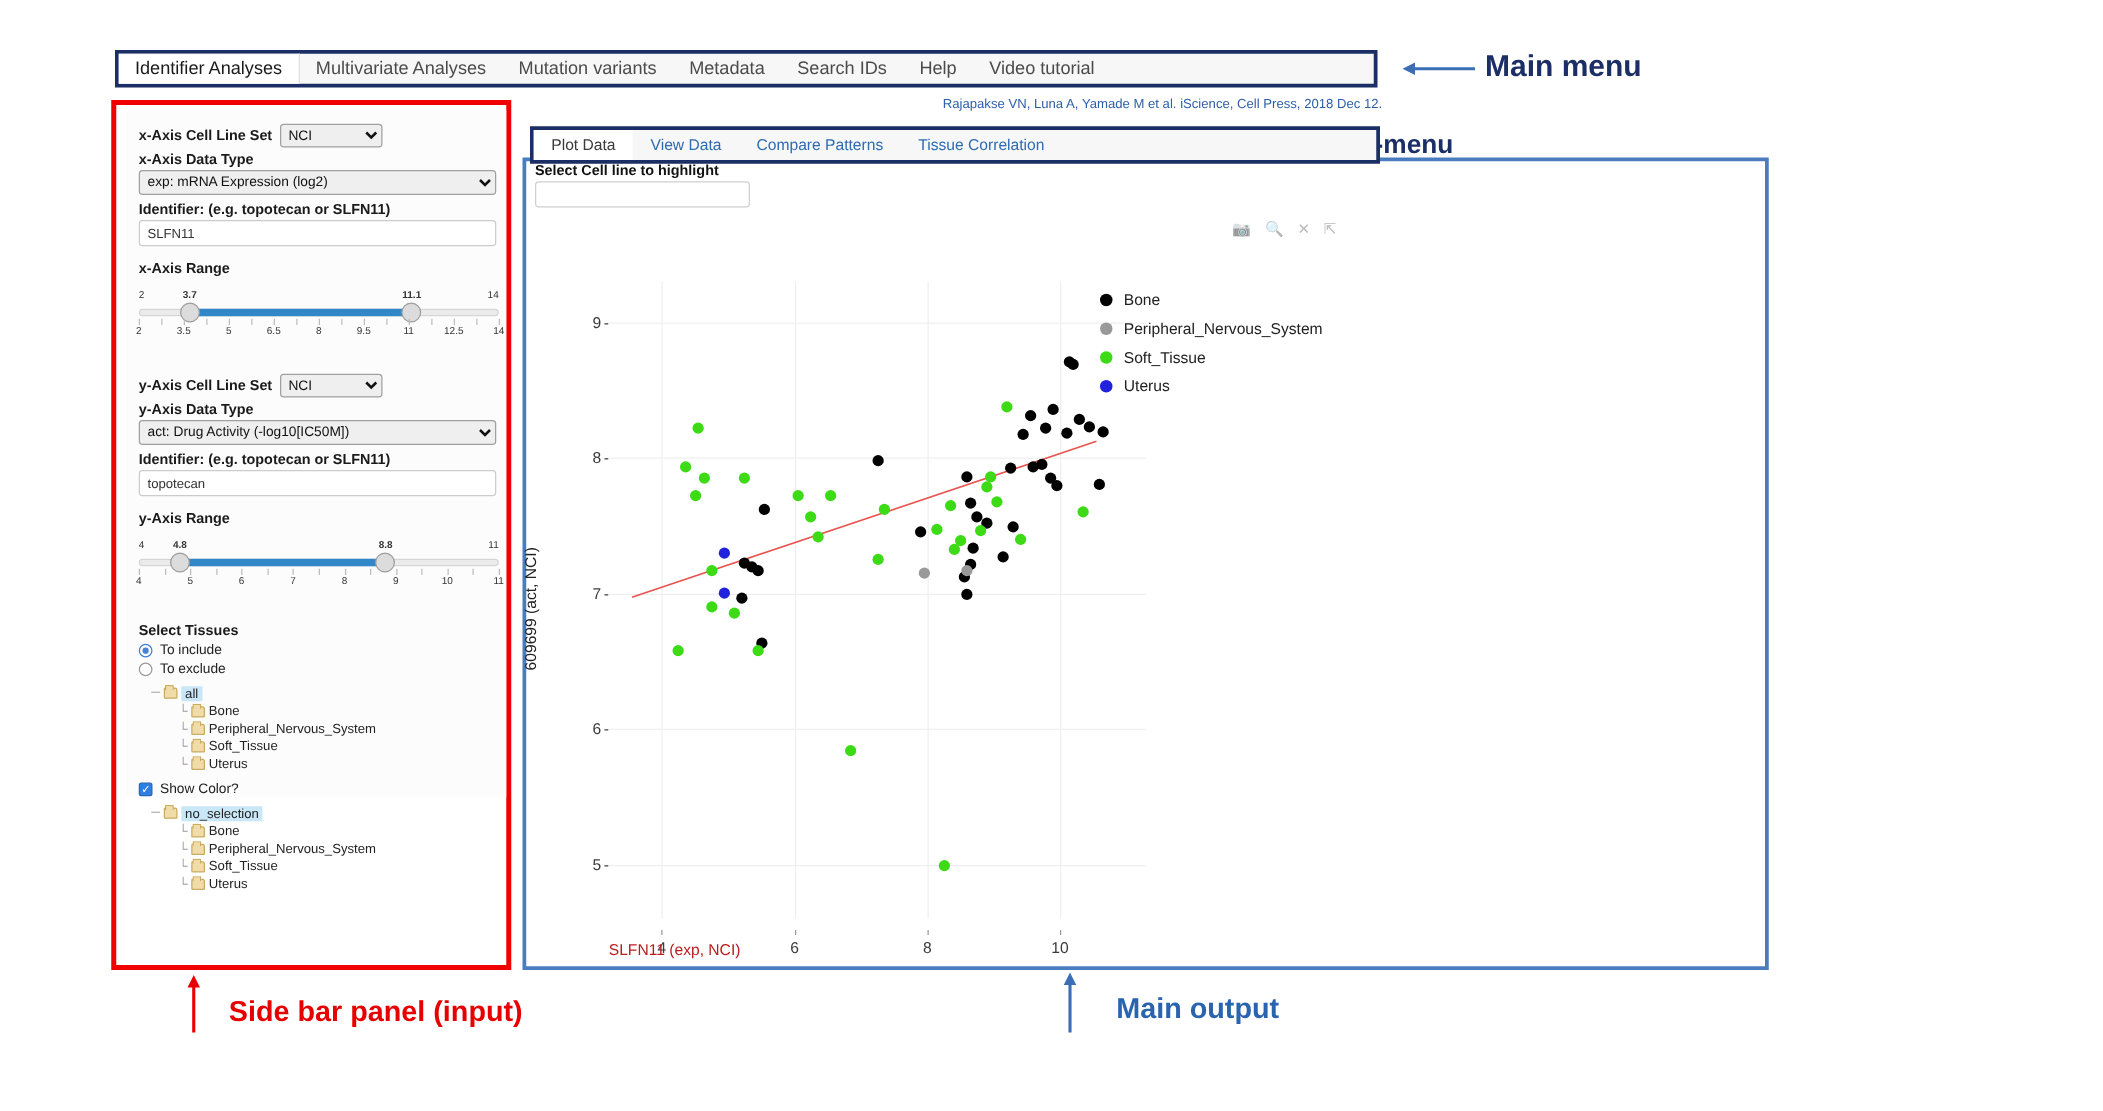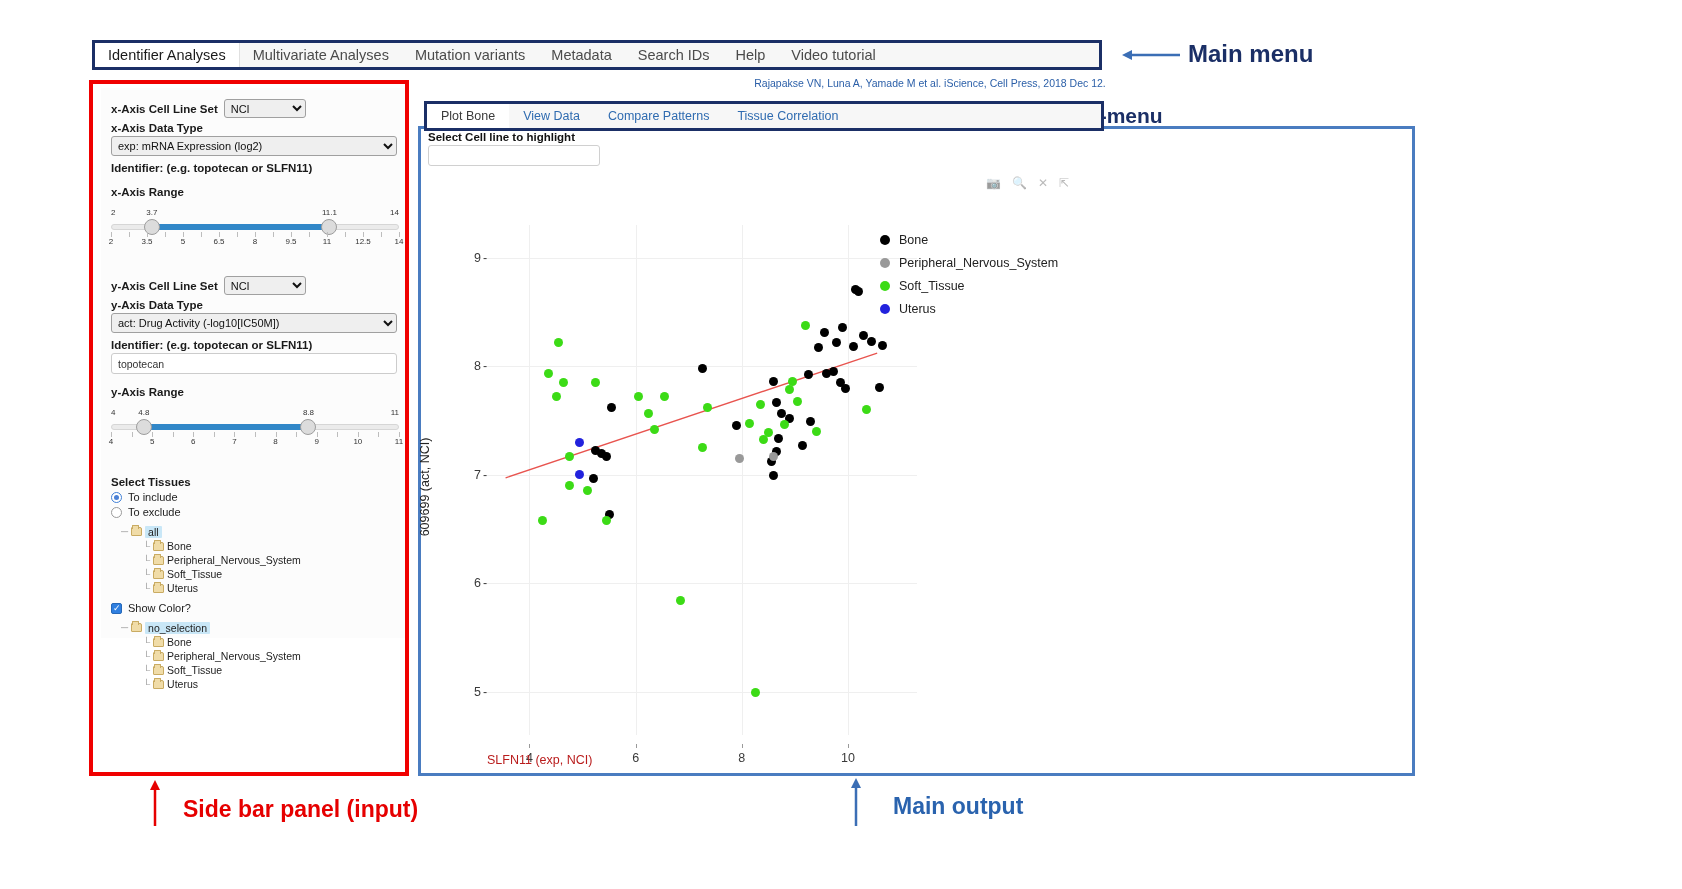--- a/index.html
+++ b/index.html
@@ -68,21 +68,21 @@
   .slider-wrap { position:relative; width:288px; height:40px; margin-top:12px; }
   .slider-track {
     position:absolute; left:0; top:14px; width:100%; height:6px;
     background:#ebebeb; border:1px solid #d6d6d6; border-radius:3px;
   }
   .slider-fill { position:absolute; top:14px; height:6px; background:#3187c8; border-radius:3px;}
   .slider-handle {
     position:absolute; top:9px; width:16px; height:16px; margin-left:-8px;
     background:#dcdcdc; border:1px solid #9d9d9d; border-radius:50%;
   }
-  .slider-val { position:absolute; top:-2px; font-size:8px; font-weight:normal; color:#333; transform:translateX(-50%);}
+  .slider-val { position:absolute; top:-2px; font-size:8px; font-weight:bold; color:#333; transform:translateX(-50%);}
   .slider-end { position:absolute; top:-2px; font-size:8px; color:#333;}
   .tickmarks { position:absolute; left:0; top:22px; width:100%; height:6px; }
   .tickmarks i { position:absolute; top:0; width:1px; height:5px; background:#bdbdbd; }
   .ticklabels { position:absolute; left:0; top:27px; width:100%; height:12px; }
   .ticklabels span { position:absolute; font-size:8px; color:#333; transform:translateX(-50%); }
 
   
   .radio-row { display:flex; align-items:center; gap:6px; margin:3px 0; font-size:11px; color:#222; }
   .radio {
     width:11px; height:11px; border-radius:50%; border:1px solid #9a9a9a; background:#fff;
@@ -217,20 +217,21 @@
         <option>NCI</option>
       </select>
     </div>
 
     <div class="lbl-bold">x-Axis Data Type</div>
     <select class="ctl wide">
       <option>exp: mRNA Expression (log2)</option>
     </select>
 
     <div class="lbl-bold">Identifier: (e.g. topotecan or SLFN11)</div>
+    <input class="txt" value="SLFN11" style="">
 
     <div class="lbl-bold" style="margin-top:12px">x-Axis Range</div>
     <div class="slider-wrap" id="x-slider">
         <div class="slider-end" style="left:0">2</div>
         <div class="slider-end" style="right:0">14</div>
         <div class="slider-val" style="left:14.16666666666667%">3.7</div>
         <div class="slider-val" style="left:75.83333333333333%">11.1</div>
         <div class="slider-track"></div>
         <div class="slider-fill" style="left:14.16666666666667%;width:61.66666666666666%"></div>
         <div class="slider-handle" style="left:14.16666666666667%"></div>
@@ -390,21 +391,21 @@
           <span class="tw">└</span>
           <span class="folder"></span>
           <span>Uterus</span>
         </div>
       </div>
   </div>
 </div>
 
 <div id="main-output"></div>
 <div id="sub-menu">
-    <div class="sub-item active">Plot Bone</div>
+    <div class="sub-item active">Plot Data</div>
     <div class="sub-item">View Data</div>
     <div class="sub-item">Compare Patterns</div>
     <div class="sub-item">Tissue Correlation</div>
   </div>
 
 <div id="highlight-label">Select Cell line to highlight</div>
 <input id="highlight-input" placeholder="" style="">
 
 <div id="plot-toolbar">
   <span>📷</span>

